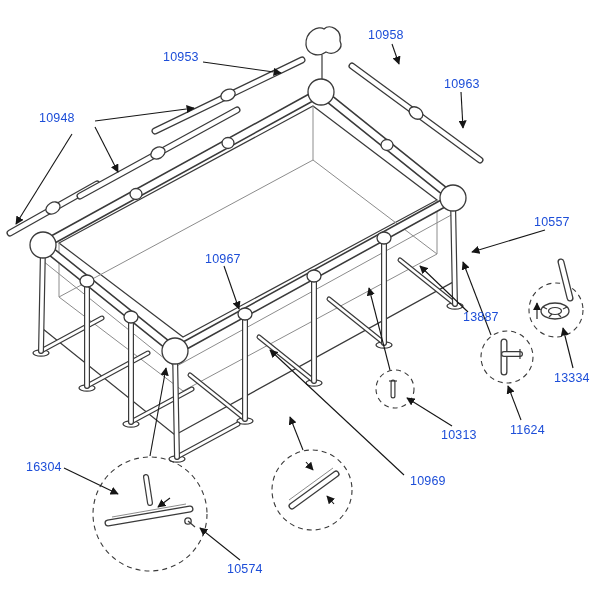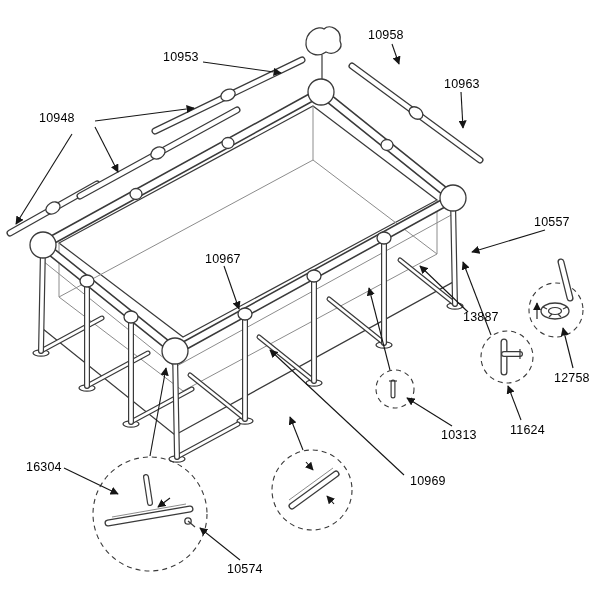--- a/index.html
+++ b/index.html
@@ -1,18 +1,18 @@
 <!DOCTYPE html>
 <html><head>
 <meta charset="utf-8">
 <style>
   html,body{margin:0;padding:0;background:#fff;}
   .stage{position:relative;width:600px;height:600px;background:#fff;overflow:hidden;
          font-family:"Liberation Sans","DejaVu Sans",sans-serif;}
-  .lbl{position:absolute;font-size:12.5px;color:#000000;letter-spacing:.2px;white-space:nowrap;}
+  .lbl{position:absolute;font-size:12.5px;color:#1d4ed8;letter-spacing:.2px;white-space:nowrap;}
   svg{position:absolute;left:0;top:0;}
   
   .tO{stroke:#3a3a3a;fill:none;stroke-linecap:round;}
   .tI{stroke:#ffffff;fill:none;stroke-linecap:round;}
   .oA{stroke-width:9.5;} .iA{stroke-width:6.4;}
   .oB{stroke-width:7;}   .iB{stroke-width:4.4;}
   .oC{stroke-width:6;}   .iC{stroke-width:3.6;}
   .oD{stroke-width:5;}   .iD{stroke-width:2.6;}
   .ln{stroke:#3a3a3a;stroke-width:1.2;fill:none;}
   .thin{stroke:#8c8c8c;stroke-width:1;fill:none;}
@@ -254,20 +254,20 @@
   </g>
 </svg>
 
 <span class="lbl" style="left:163px;top:50px">10953</span>
 <span class="lbl" style="left:368px;top:28px">10958</span>
 <span class="lbl" style="left:444px;top:77px">10963</span>
 <span class="lbl" style="left:39px;top:111px">10948</span>
 <span class="lbl" style="left:534px;top:215px">10557</span>
 <span class="lbl" style="left:205px;top:252px">10967</span>
 <span class="lbl" style="left:463px;top:310px">13887</span>
-<span class="lbl" style="left:554px;top:371px">12758</span>
+<span class="lbl" style="left:554px;top:371px">13334</span>
 <span class="lbl" style="left:510px;top:423px">11624</span>
 <span class="lbl" style="left:441px;top:428px">10313</span>
 <span class="lbl" style="left:410px;top:474px">10969</span>
 <span class="lbl" style="left:26px;top:460px">16304</span>
 <span class="lbl" style="left:227px;top:562px">10574</span>
 
 </div>
 
 </body></html>

